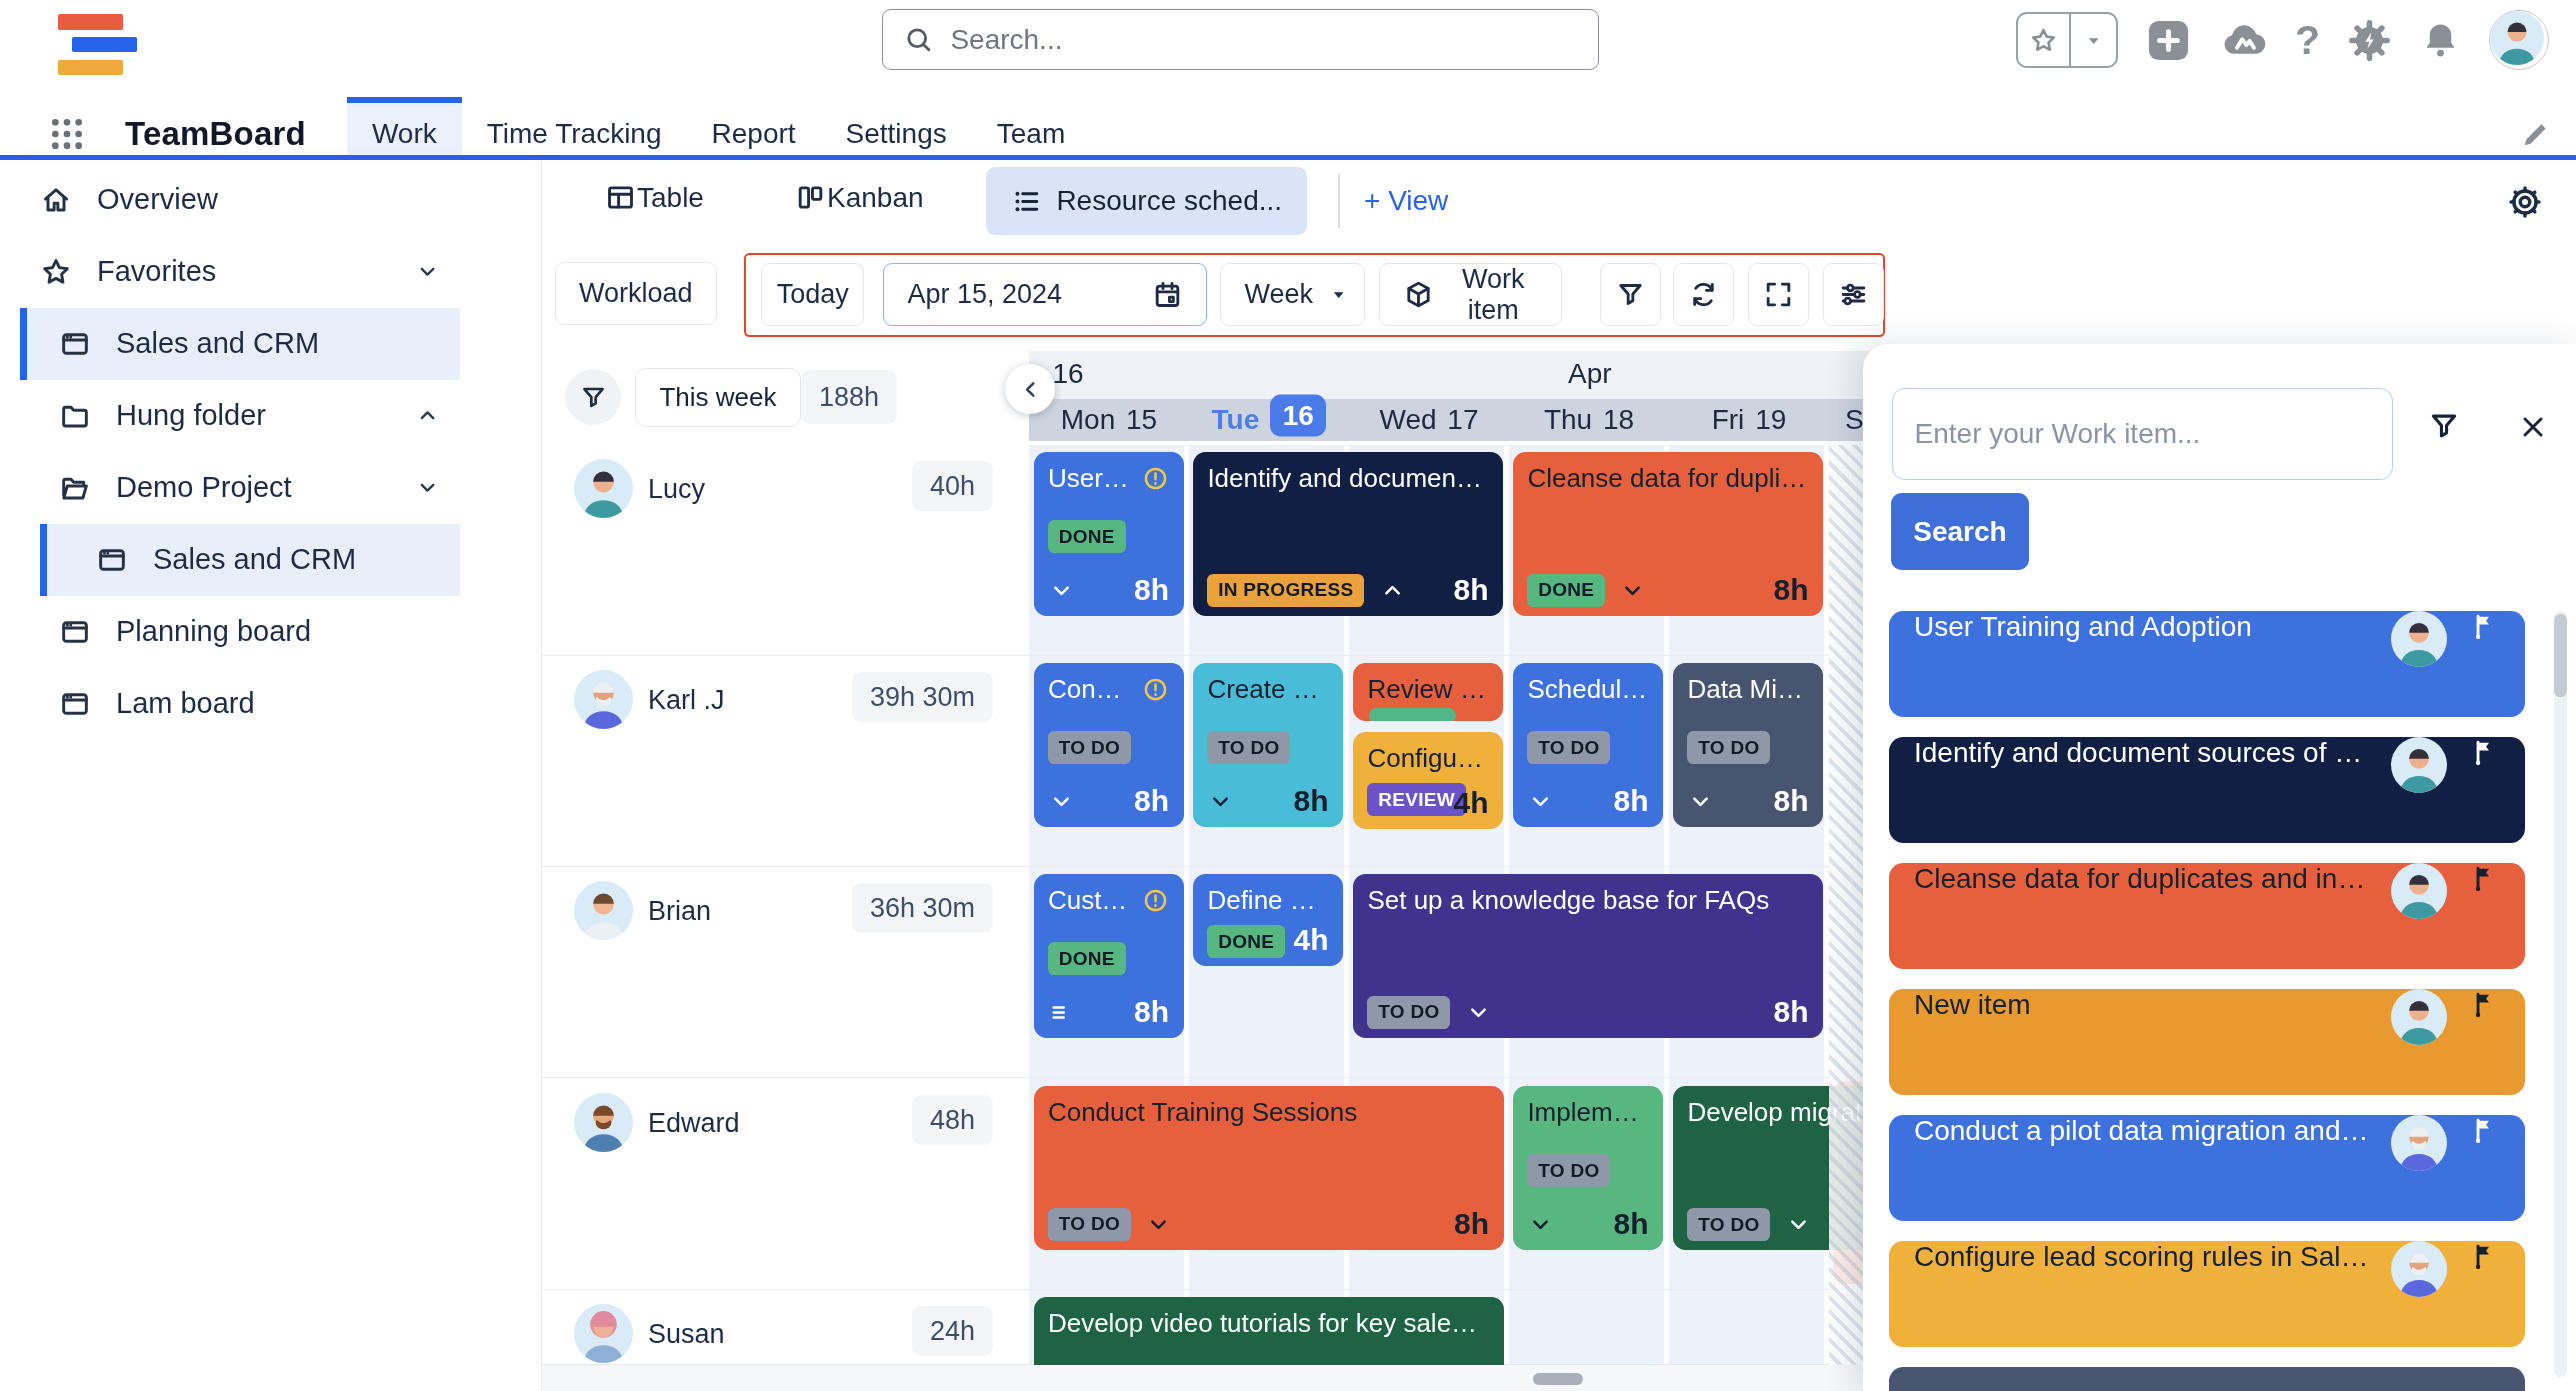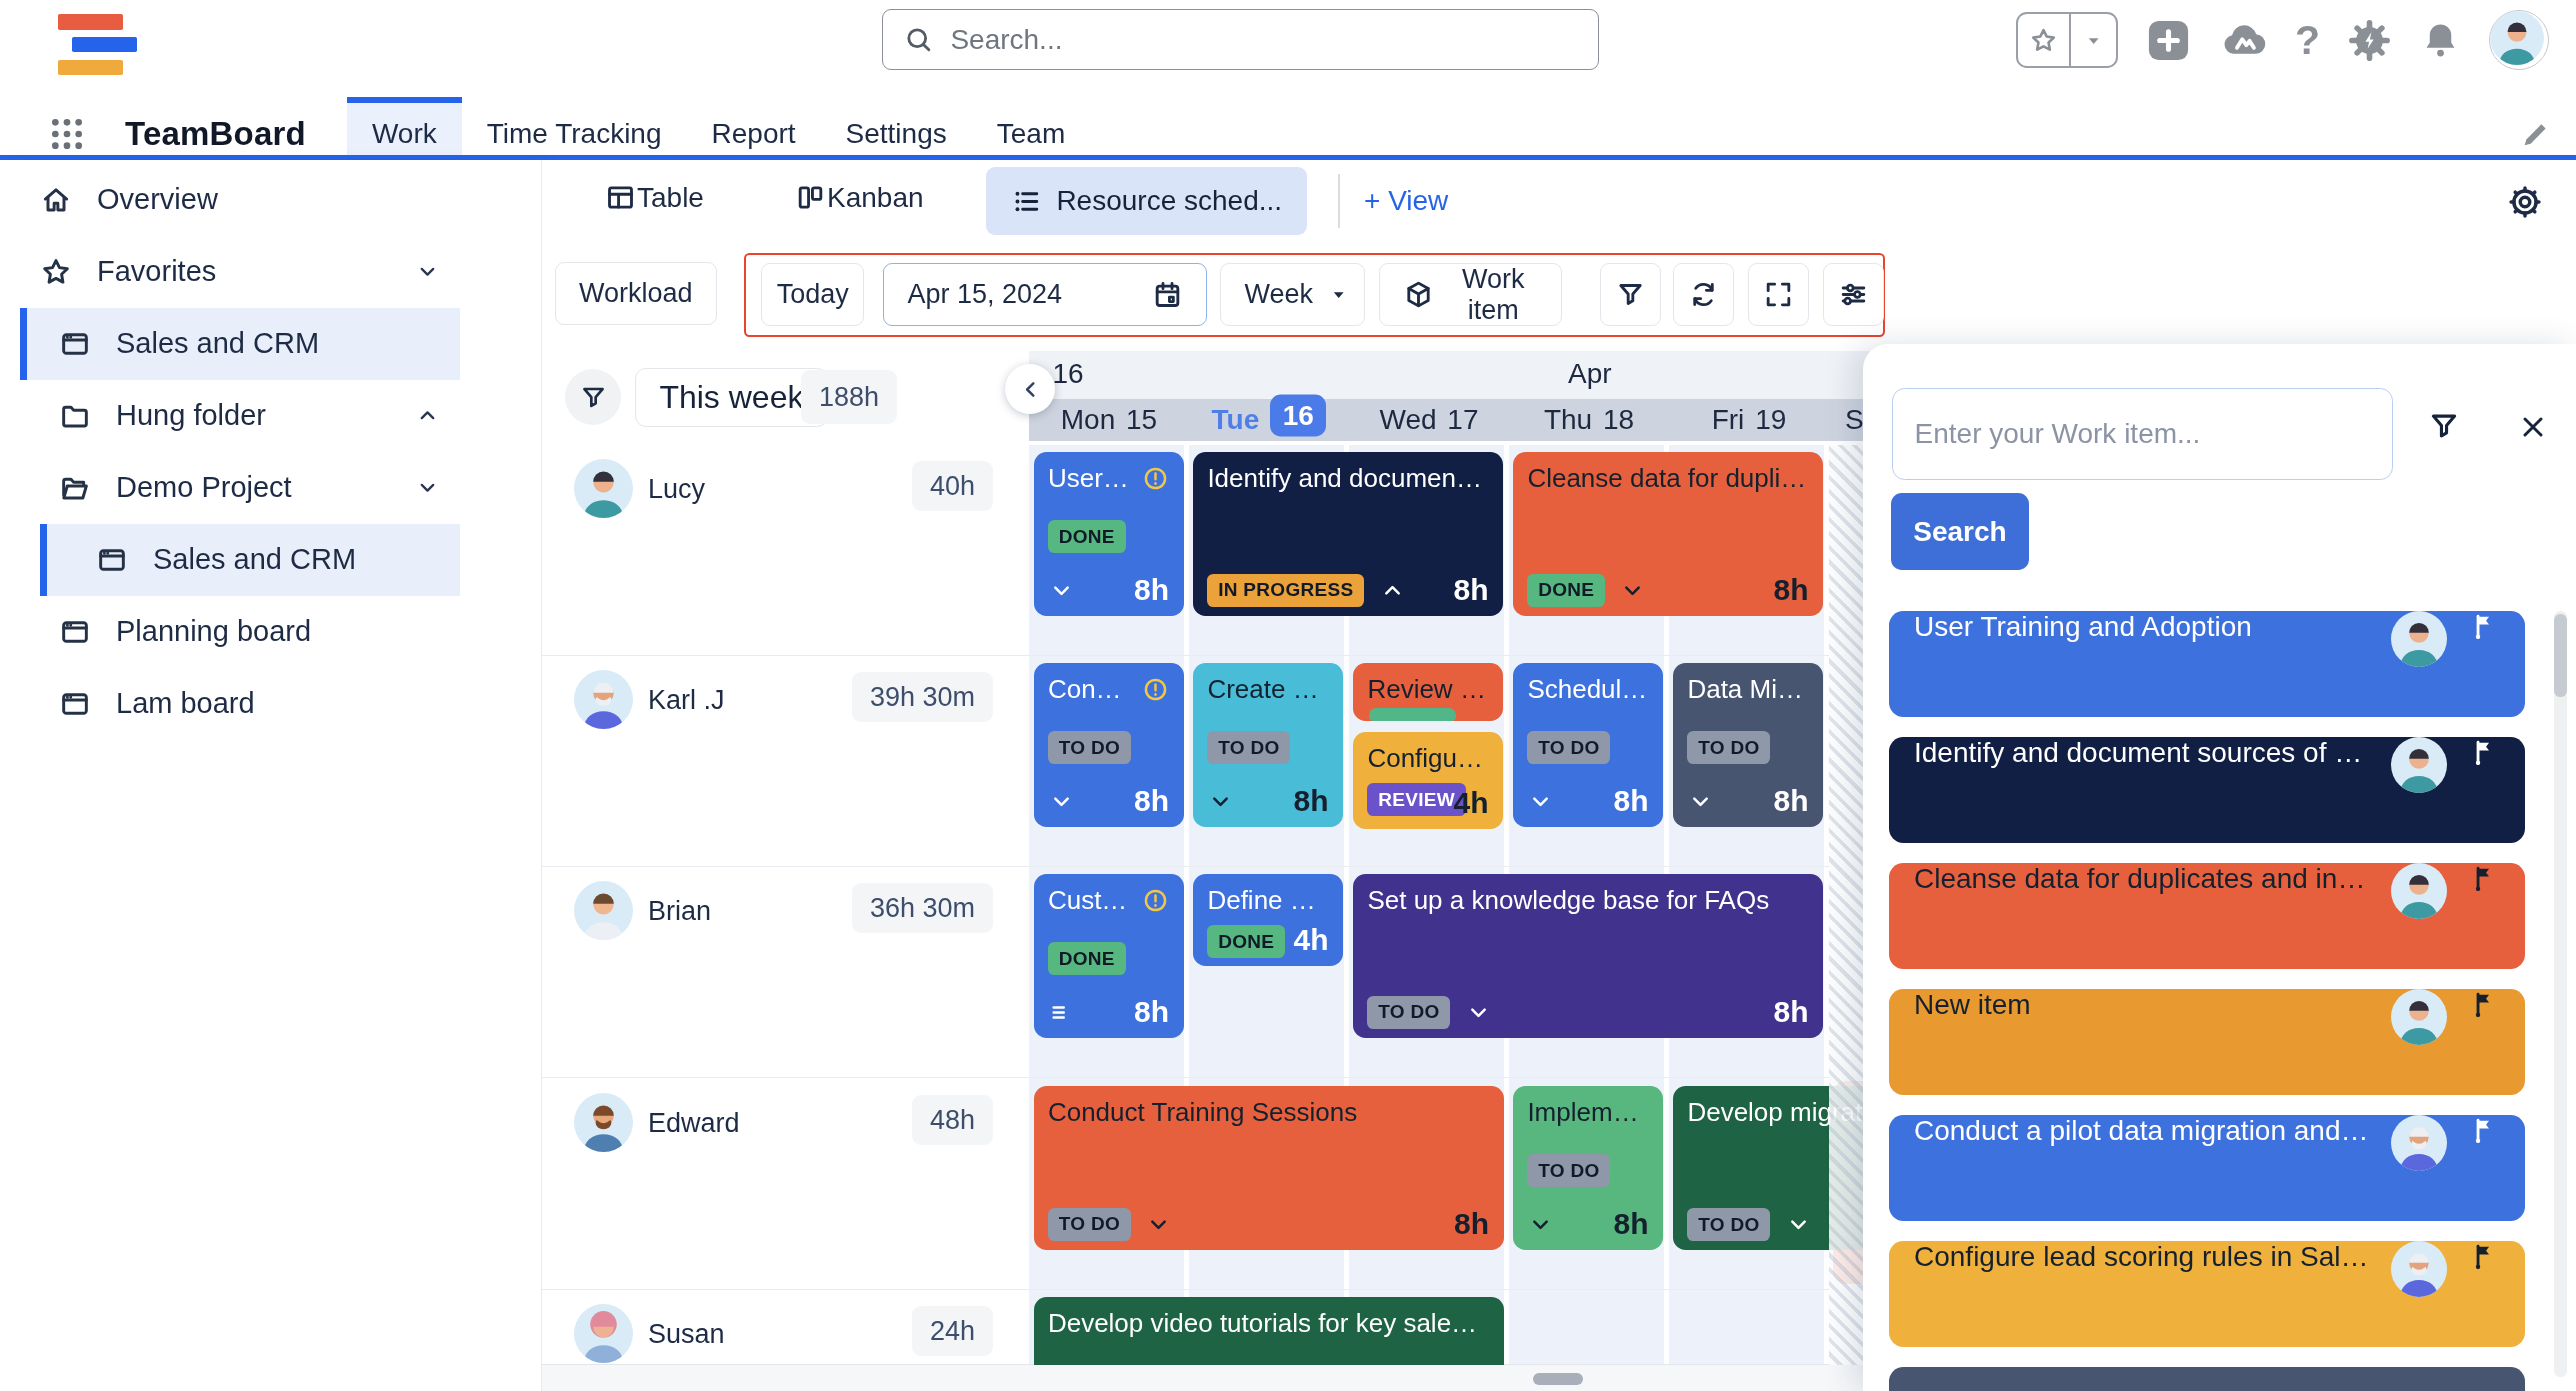--- a/index.html
+++ b/index.html
@@ -95,21 +95,21 @@
   .badge{font-size:19px;font-weight:700;padding:5.4px 10.8px;border-radius:6.3px;letter-spacing:0.3px;white-space:nowrap}
   .stackbadge{position:absolute;left:14.4px;bottom:63px}
   .blockbadge{display:inline-block;margin-top:7.2px}
   .card .chev,.card .mline{display:flex;color:inherit}
   .progress{position:absolute;left:16px;bottom:0;width:58%;height:13.5px;border-radius:7.2px 7.2px 4.5px 4.5px;background:#52B788}
   .collapse-btn{position:absolute;left:463px;top:204px;width:50px;height:50px;border-radius:50%;background:#fff;
     box-shadow:0 1.8px 9px rgba(23,43,77,.25);display:flex;align-items:center;justify-content:center;z-index:6;cursor:pointer;color:#344563}
   .week-filter-circ{position:absolute;left:23.4px;top:209px;width:56px;height:56px;border-radius:50%;background:#F1F2F4;
     display:flex;align-items:center;justify-content:center;color:#1E2B45;cursor:pointer}
   .thisweek{position:absolute;left:93px;top:208px;height:59px;background:#fff;border:1.8px solid #E3E6EB;border-radius:10.8px;
-    display:flex;align-items:center;padding:0 23.4px;font-size:32px;font-weight:500;color:#17233B;box-sizing:border-box;cursor:pointer}
+    display:flex;align-items:center;padding:0 23.4px;font-size:26px;font-weight:500;color:#17233B;box-sizing:border-box;cursor:pointer}
   .totalh{position:absolute;left:259px;top:210px;height:54px;background:#F4F5F7;border-radius:9px;display:flex;
     align-items:center;padding:0 18px;font-size:27px;color:#3C4E6B}
   .cfooter{position:absolute;left:0;top:1204px;width:2034px;height:27px;background:#F6F7F9;border-top:1.8px solid #E3E6EA}
   .hthumb{position:absolute;left:991px;top:8px;width:50px;height:11.7px;border-radius:6.3px;background:#A9AFBA;cursor:pointer}
   
   .rpanel{position:absolute;left:1863px;top:344px;width:713px;height:1047px;background:#fff;border-radius:25px 0 0 0;
     box-shadow:-9px 0 31px rgba(23,43,77,.14);z-index:20;overflow:hidden}
   .p-input{position:absolute;left:29px;top:44px;width:501px;height:92px;border:1.8px solid #B9CFF0;border-radius:12.6px;
     font-size:28px;color:#3A4254;padding:0 21.6px;box-sizing:border-box;outline:none;font-family:inherit}
   .p-input::placeholder{color:#8B93A4}

